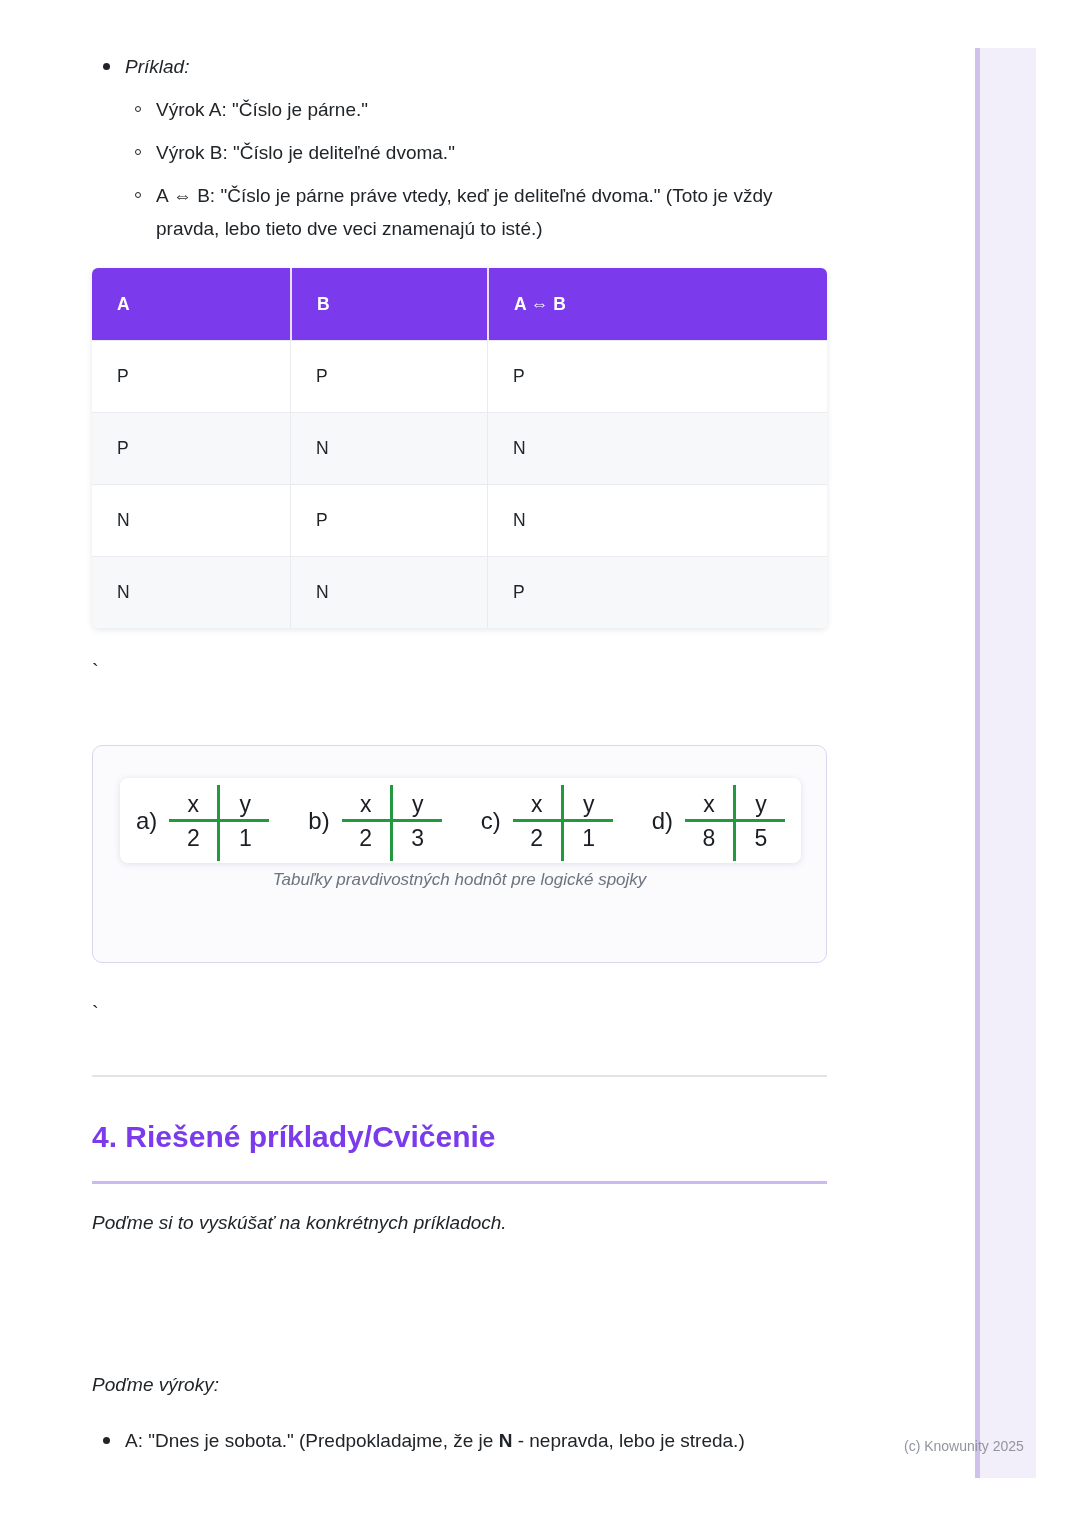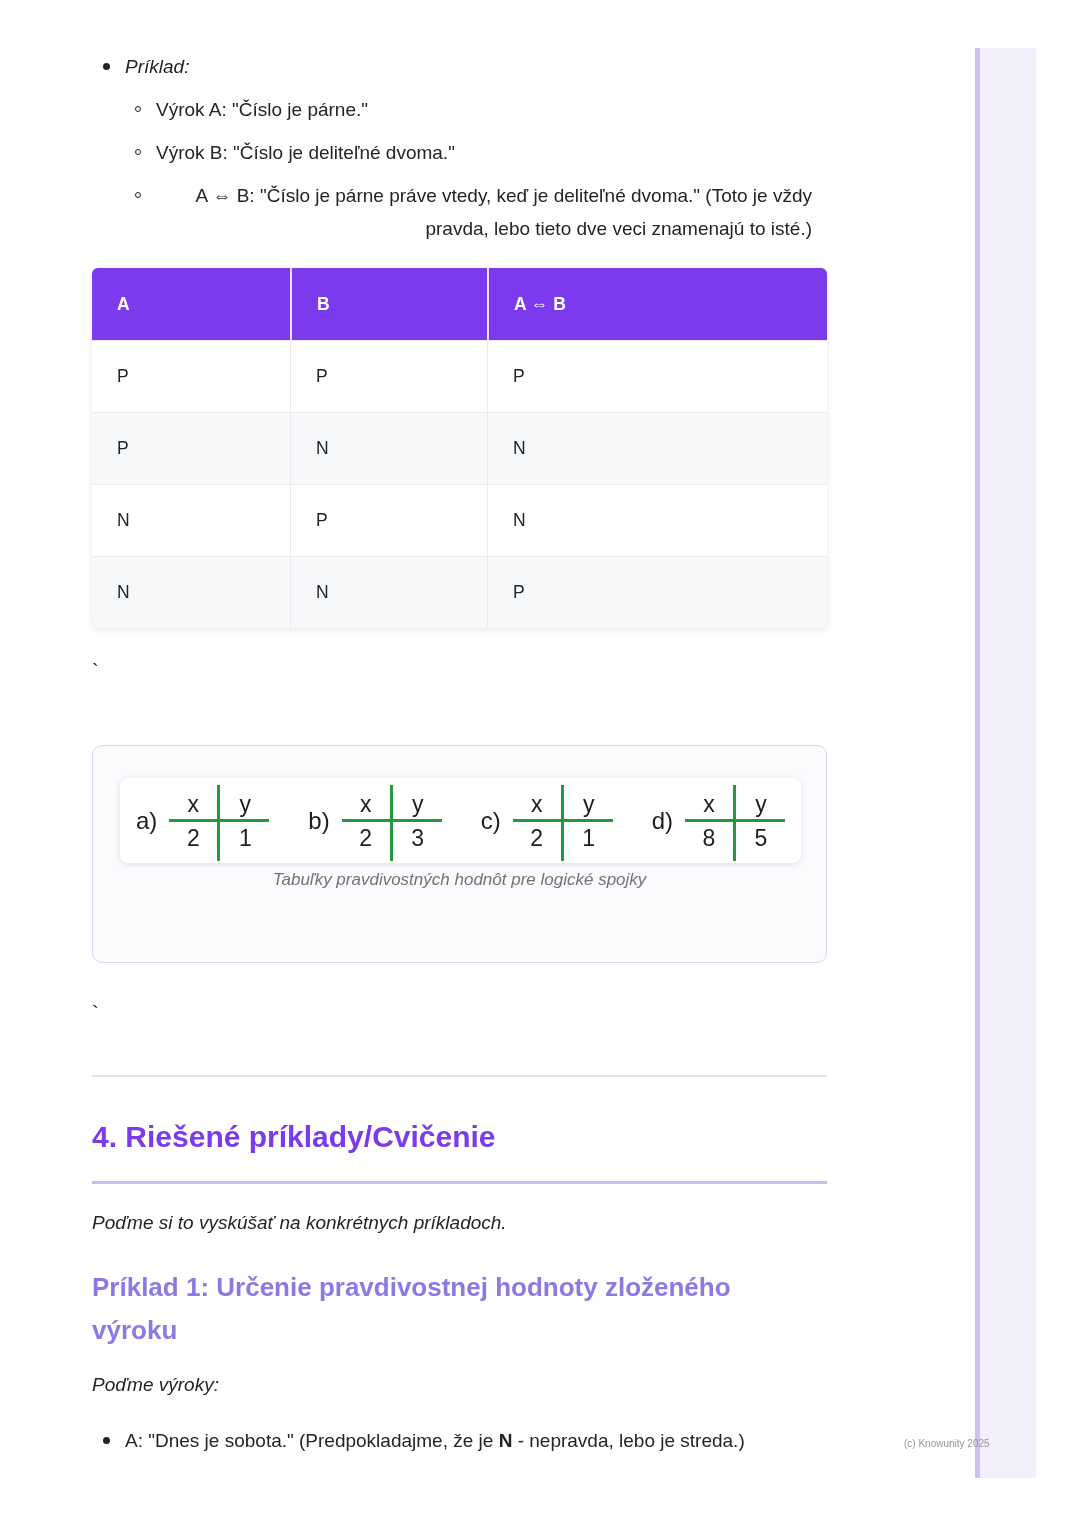--- a/index.html
+++ b/index.html
@@ -23,21 +23,21 @@
   
   .side-bar{position:absolute;left:975px;top:48px;width:61px;height:1430px;background:var(--bar-body);}
   .side-bar-edge{position:absolute;left:0;top:0;width:5px;height:100%;background:var(--bar-edge);}
 
   
   .blist{position:absolute;left:92px;width:720px;font-size:19px;line-height:33px;}
   .lrow{display:flex;align-items:flex-start;}
   .marker{flex:0 0 auto;margin-top:13px;width:7px;height:7px;border-radius:50%;}
   .marker.disc{background:var(--text);}
   .marker.circle{background:transparent;border:1.5px solid var(--text);width:6px;height:6px;}
-  .lrow .ltext{padding-left:15px;text-align:right;}
+  .lrow .ltext{padding-left:15px;}
   .top-item{margin-left:11px;}
   .sub-item{margin-left:43px;margin-top:10px;}
   .italic{font-style:italic;}
 
   
   .truth-table{position:absolute;left:92px;top:268px;width:735px;border-radius:6px;overflow:hidden;
     box-shadow:0 2px 6px rgba(20,25,50,0.10);}
   .tt-row{display:grid;grid-template-columns:198px 197px 340px;}
   .tt-head{background:var(--accent);height:72px;}
   .tt-head .tt-cell{color:#fff;font-weight:bold;font-size:17.5px;}
@@ -67,21 +67,21 @@
     font-style:italic;font-size:17px;color:var(--muted);}
 
   
   .divider{position:absolute;left:92px;top:1075px;width:735px;height:1.5px;background:#e4e4e7;}
   .h2{position:absolute;left:92px;top:1120px;width:735px;font-size:30px;font-weight:bold;color:var(--accent);}
   .h2-rule{position:absolute;left:92px;top:1181px;width:735px;height:3px;background:var(--underline);}
   .para{position:absolute;left:92px;font-size:19px;line-height:30px;color:var(--text);font-style:italic;}
   .h3{position:absolute;left:92px;top:1266px;width:720px;font-size:26px;font-weight:bold;
     color:var(--accent-soft);line-height:43px;}
   .bullet-bottom{position:absolute;left:92px;top:1424px;width:735px;}
-  .copyright{position:absolute;left:904px;top:1438px;font-size:10px;color:var(--copyright);z-index:5;}
+  .copyright{position:absolute;left:904px;top:1438px;font-size:14px;color:var(--copyright);z-index:5;}
 </style>
 </head>
 <body>
 
 <div class="page">
 
   <div class="side-bar">
     <div class="side-bar-edge"></div>
   </div>
 
@@ -190,21 +190,20 @@
     <div class="figure-caption">Tabuľky pravdivostných hodnôt pre logické spojky</div>
   </div>
 
   <div class="divider"></div>
 
   <div class="h2">4. Riešené príklady/Cvičenie</div>
   <div class="h2-rule"></div>
 
   <div class="para" style="top:1208px;width:735px;">Poďme si to vyskúšať na konkrétnych príkladoch.</div>
 
-  <div class="h3">Príklad 1: Určenie pravdivostnej hodnoty zloženého výroku</div>
 
   <div class="para" style="top:1370px;width:735px;">Poďme výroky:</div>
 
   <div class="blist bullet-bottom">
     <div class="lrow top-item">
       <span class="marker disc"></span>
       <span class="ltext"><span>A: "Dnes je sobota." (Predpokladajme, že je </span><b>N</b><span> - nepravda, lebo je streda.)</span></span>
     </div>
   </div>
 

